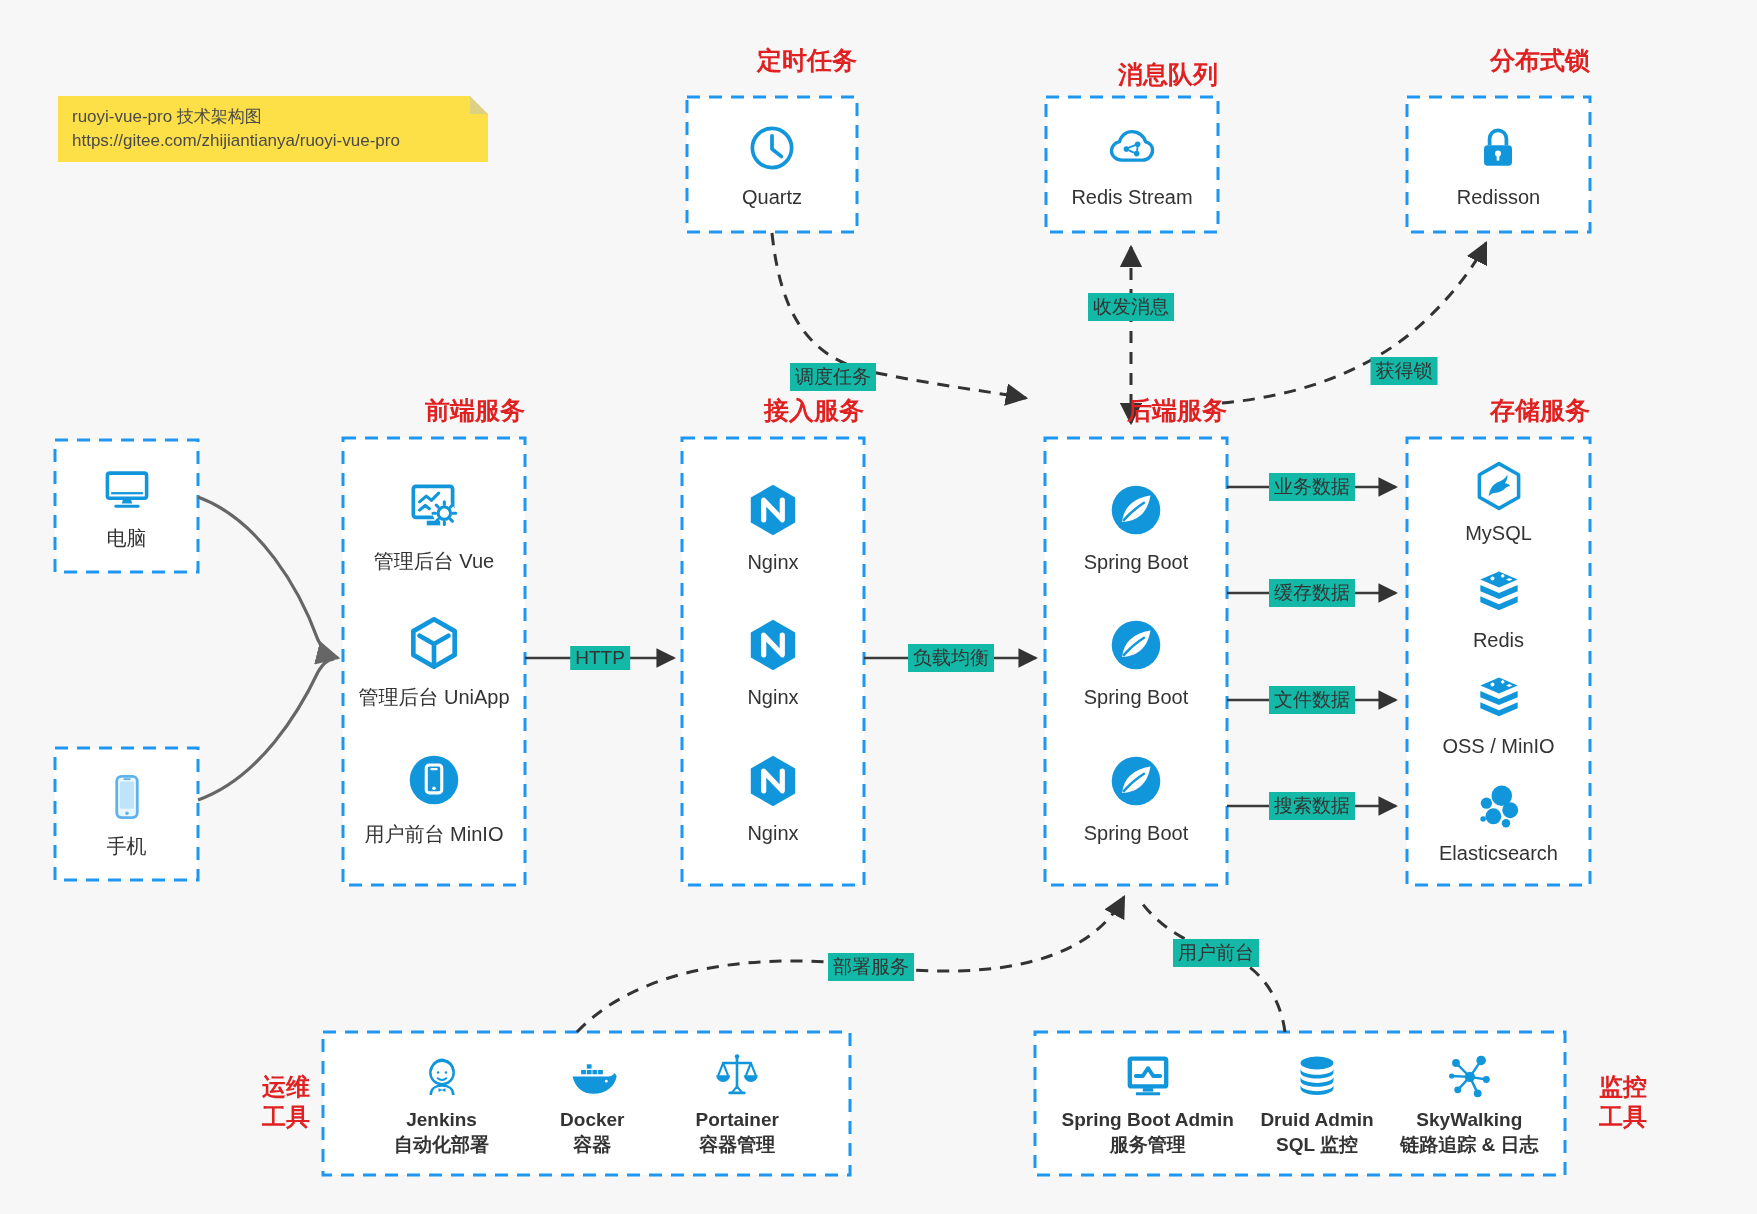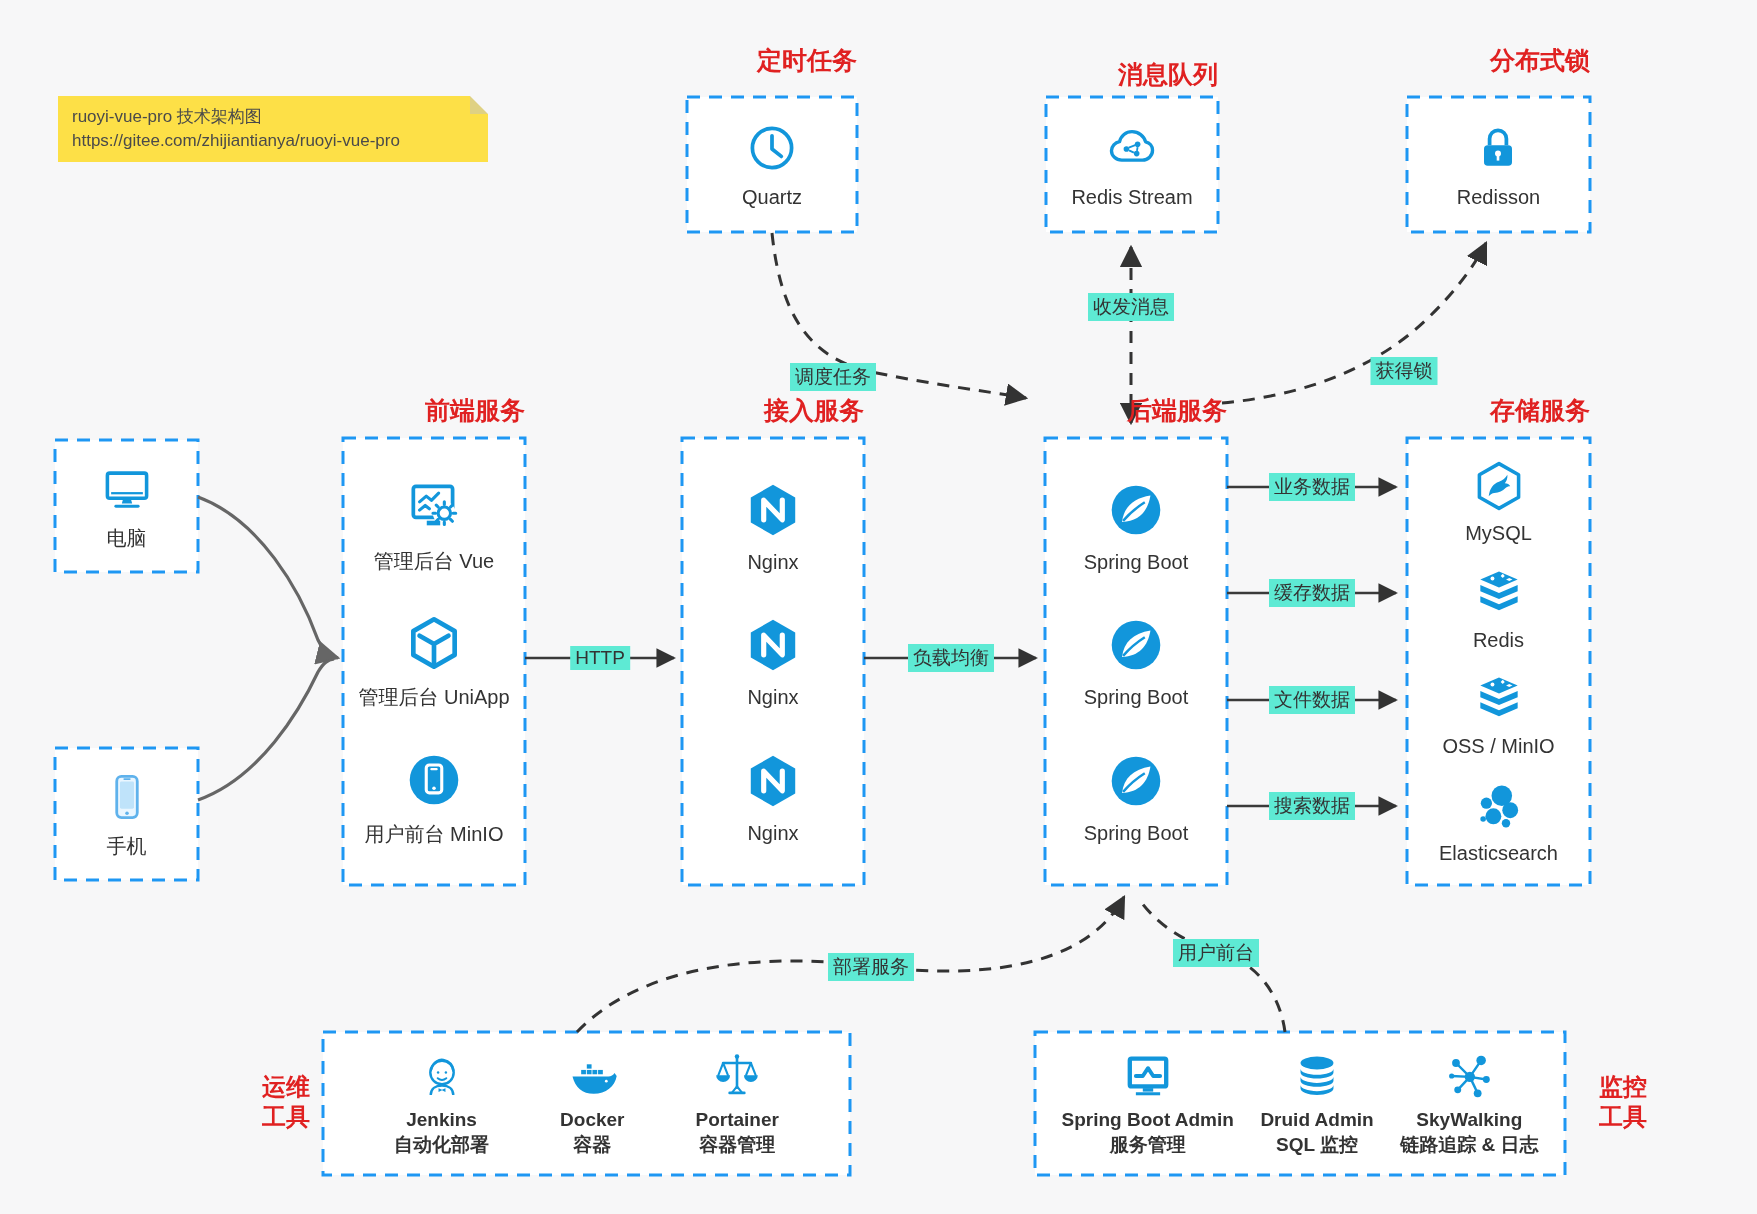--- a/index.html
+++ b/index.html
@@ -17,21 +17,21 @@
   
   .vcol{position:absolute;display:flex;flex-direction:column;justify-content:space-evenly;align-items:center;box-sizing:border-box;}
   .hrow{position:absolute;display:flex;flex-direction:row;justify-content:space-evenly;align-items:center;box-sizing:border-box;font-weight:bold;}
   .node{display:flex;flex-direction:column;align-items:center;gap:10px;}
   .node .lbl{font-size:20px;color:#333;white-space:nowrap;}
   .node.tight{gap:8px;}
   .bnode{display:flex;flex-direction:column;align-items:center;gap:5px;}
   .bnode .bl{font-size:19px;line-height:25px;color:#333;text-align:center;white-space:nowrap;}
   .i62{width:62px;height:62px;} .i56{width:56px;height:56px;} .i52{width:52px;height:52px;}
   
-  .elabel{position:absolute;transform:translate(-50%,-50%);background:#5eead4;padding:1px 5px;
+  .elabel{position:absolute;transform:translate(-50%,-50%);background:#14b8a6;padding:1px 5px;
           font-size:19px;color:#333;white-space:nowrap;}
 </style>
 </head>
 <body>
 
 <div class="canvas">
 
   <svg class="layer" width="1757" height="1214" viewBox="0 0 1757 1214">
     <defs>
       <marker id="mb" viewBox="0 0 10 10" refX="9" refY="5" markerWidth="7.5" markerHeight="7.5" orient="auto-start-reverse">

